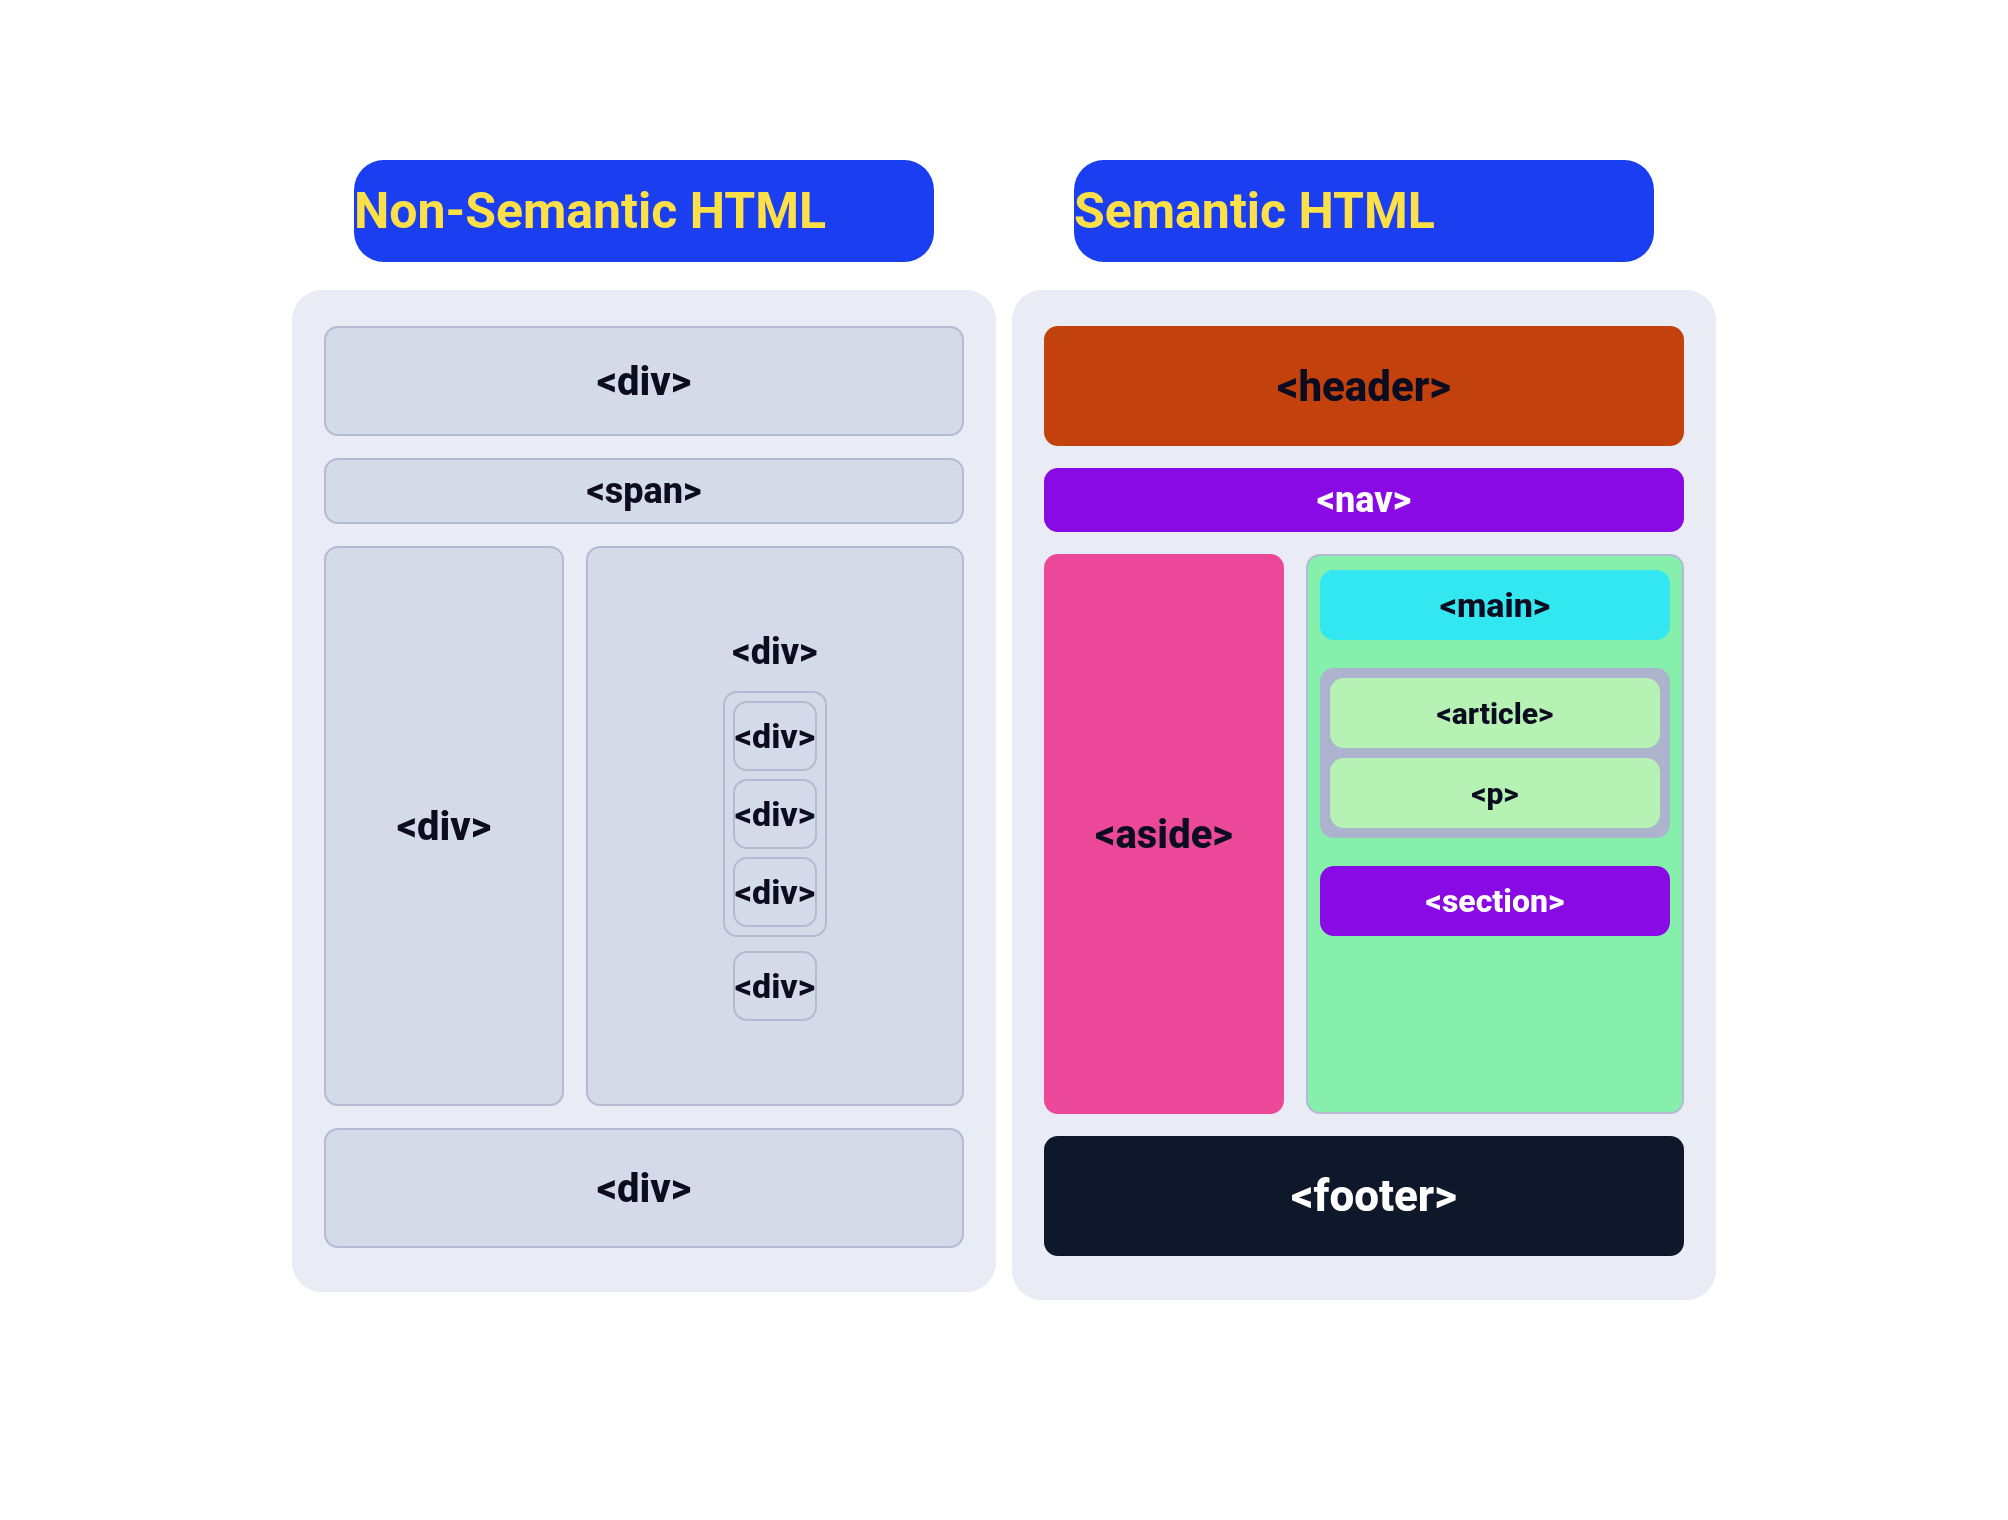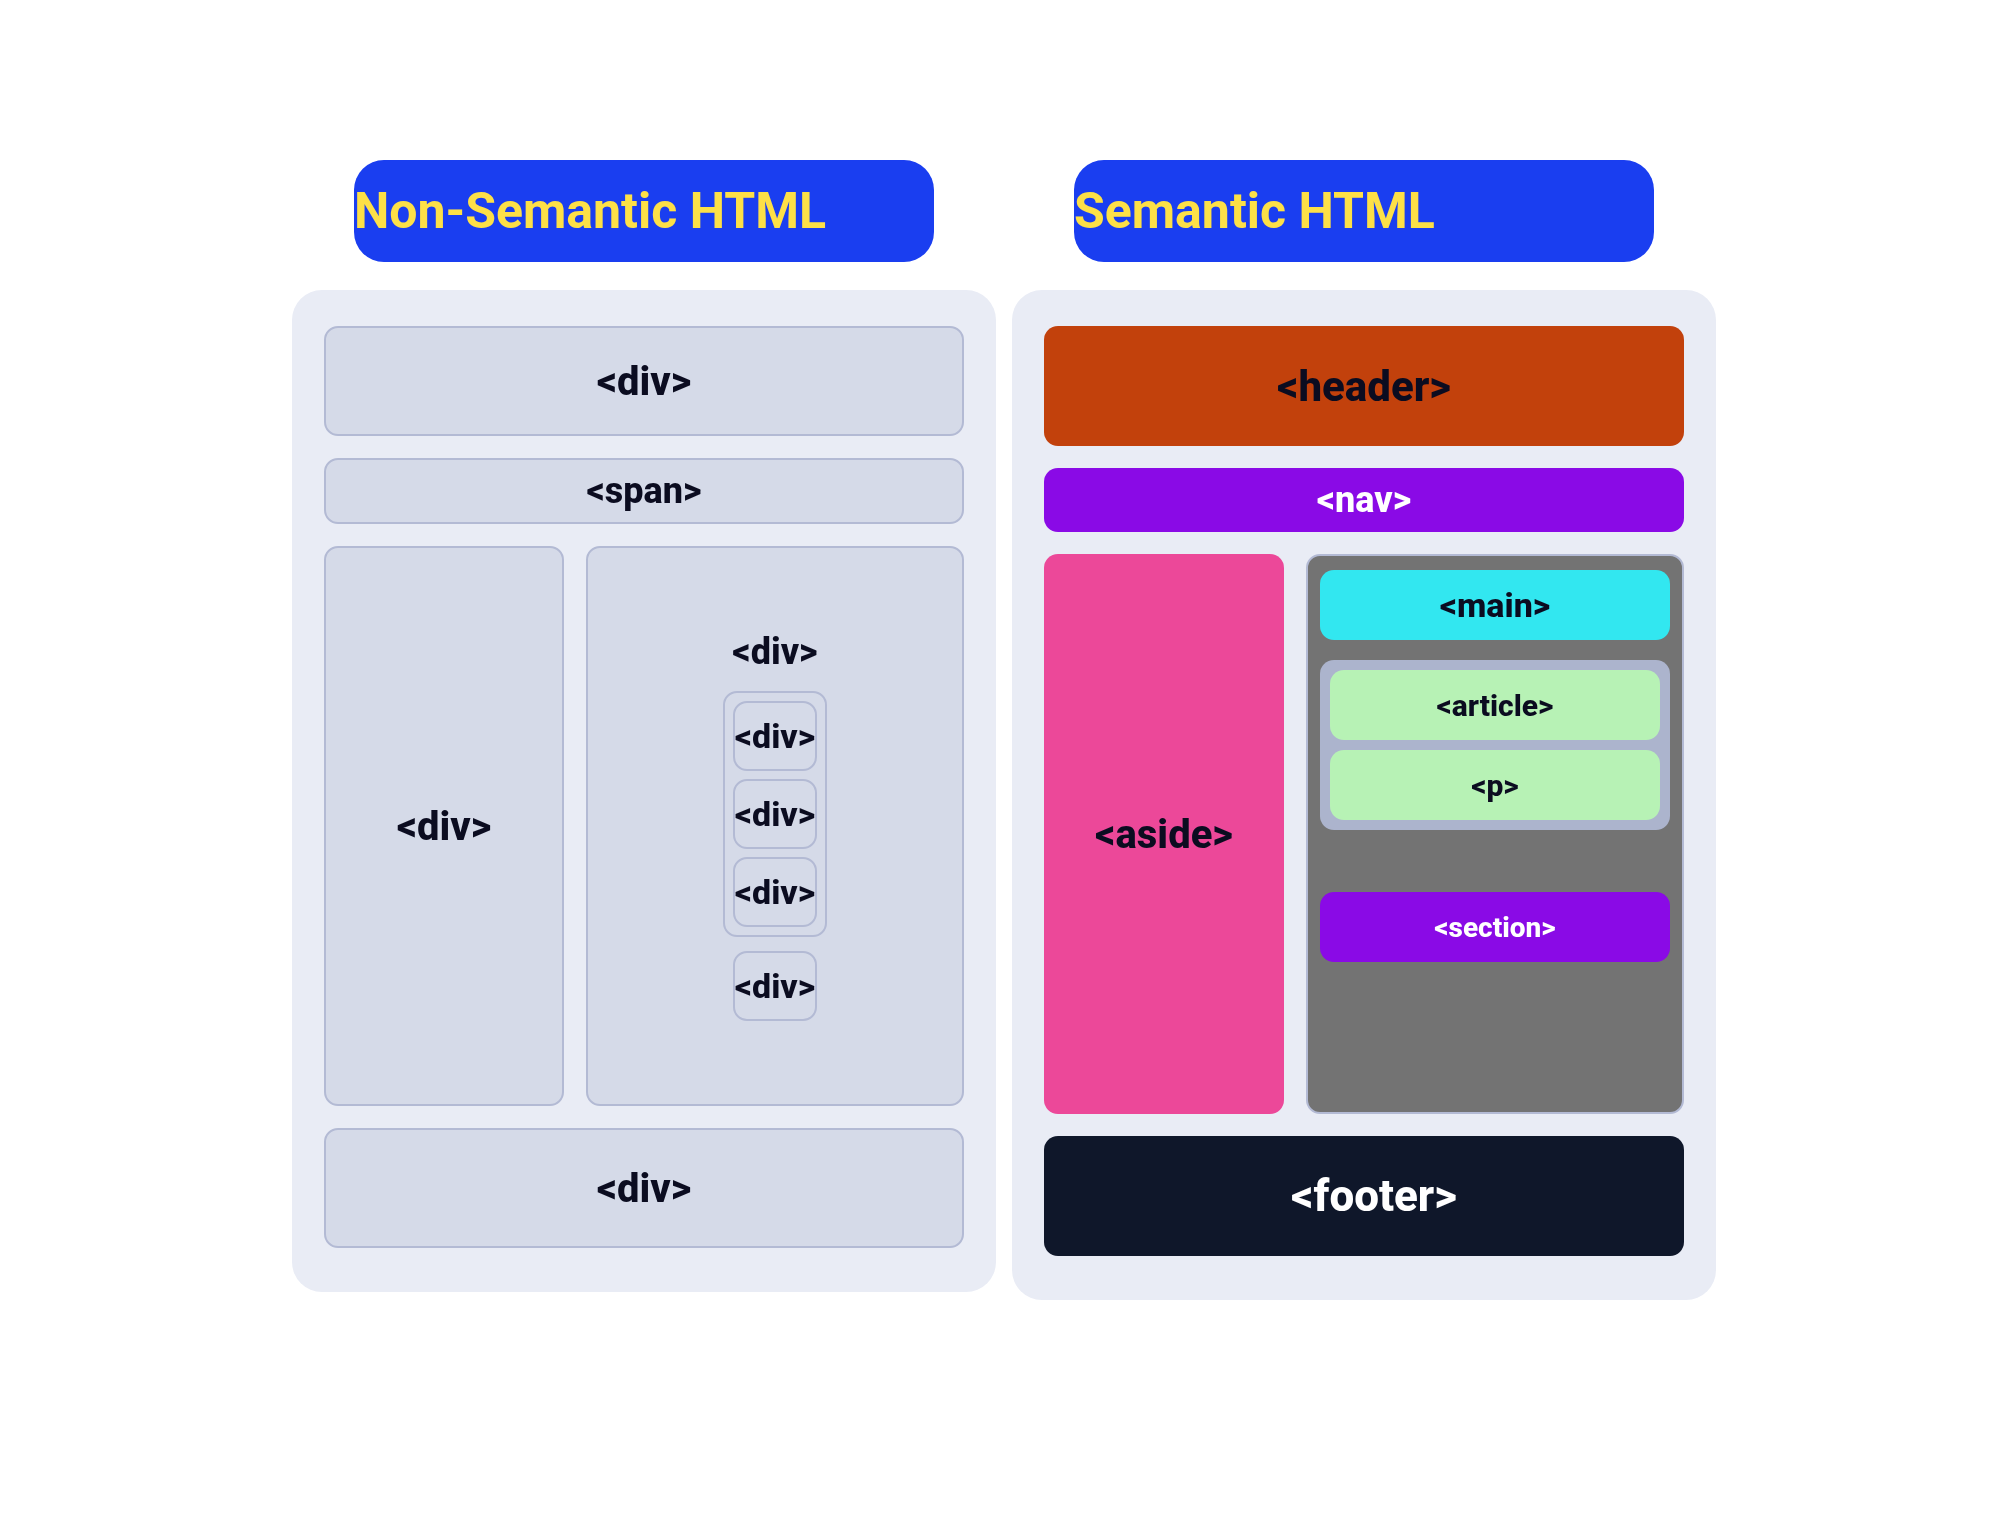--- a/index.html
+++ b/index.html
@@ -71,30 +71,30 @@
     border-radius: 14px;
     font-weight: 800;
     display:flex; align-items:center; justify-content:center;
     color:#0b0c20;
   }
   .s-header { background:#c2410c; height:120px; font-size:42px; }
   .s-nav    { background:#8a0ae6; color:#fff; height:64px; font-size:36px; }
   .s-midrow { display:flex; gap:22px; }
   .s-aside  { background:#ec4899; flex:0 0 240px; height:560px; font-size:40px; }
   .s-right  {
-    flex:1; background:#737373; border:2px solid #b3bad4; border-radius:14px;
-    padding:14px 12px; display:flex; flex-direction:column; gap:20px; height:560px;
+    flex:1; background:#86efac; border:2px solid #b3bad4; border-radius:14px;
+    padding:14px 12px; display:flex; flex-direction:column; gap:28px; height:560px;
   }
   .s-main { background:#32e7f0; height:70px; font-size:34px; }
   .s-group {
     background:#acb4cd; border-radius:14px; padding:10px 10px;
     display:flex; flex-direction:column; gap:10px;
   }
   .s-green { background:#b7f2b5; height:70px; font-size:30px; }
-  .s-section { background:#8a0ae6; color:#fff; height:70px; font-size:28px;margin-top:42px; }
+  .s-section { background:#8a0ae6; color:#fff; height:70px; font-size:32px; }
   .s-footer  { background:#0f172a; color:#fff; height:120px; font-size:44px;padding-left:20px; }
 </style>
 </head>
 <body>
 
 <div class="col">
   <div class="title-pill">Non-Semantic HTML</div>
   <div class="panel">
     <div class="ns-box ns-header">&lt;div&gt;</div>
     <div class="ns-box ns-span">&lt;span&gt;</div>

